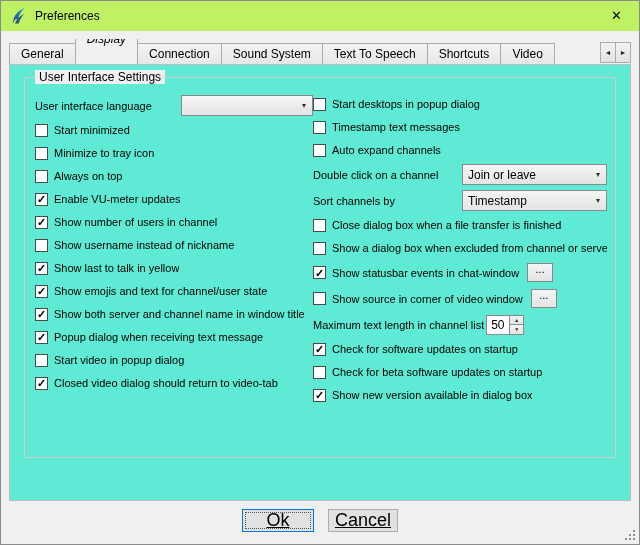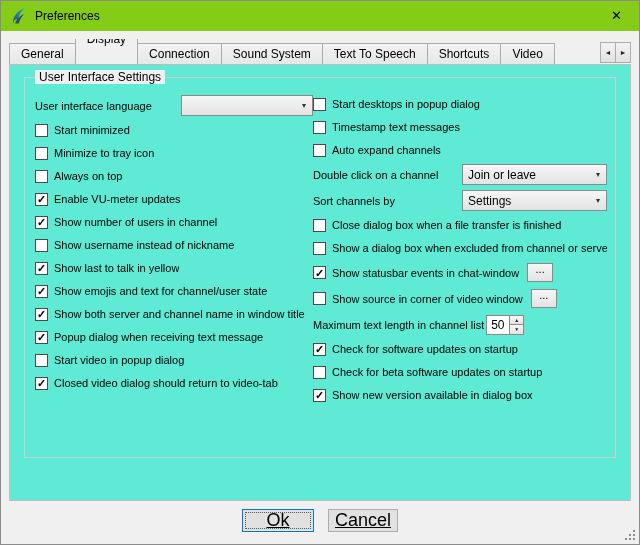--- a/index.html
+++ b/index.html
@@ -1,28 +1,28 @@
 <!DOCTYPE html>
 <html><head>
 <meta charset="utf-8">
 <style>
   * { margin:0; padding:0; box-sizing:border-box; }
   html,body { width:640px; height:545px; background:#ffffff; font-family:"Liberation Sans", sans-serif; }
   .window { width:640px; height:545px; border:1px solid #8b8b8b; background:#f0f0f0; position:relative; overflow:hidden; }
 
   
-  .titlebar { height:30px; background:#84cc16; display:flex; align-items:center; position:relative; }
+  .titlebar { height:30px; background:#bef264; display:flex; align-items:center; position:relative; }
   .app-icon { width:18px; height:18px; margin-left:8px; flex:none; }
   .title-text { font-size:12px; color:#000; margin-left:8px; }
   .close-btn { position:absolute; right:0; top:0; width:45px; height:29px; display:flex; align-items:center; justify-content:center; font-size:13px; color:#000; cursor:default; }
 
   
   .tabbar { display:flex; align-items:flex-end; margin:8px 8px 0 8px; height:25px; position:relative; overflow:hidden; z-index:2; }
   .tab { flex:none; height:21px; padding:3px 11px 0 11px; font-size:12px; color:#000; background:linear-gradient(#f3f3f3,#e7e7e7); border:1px solid #acacac; border-bottom:none; margin-right:-1px; white-space:nowrap; }
-  .tab.active { height:39px; padding-top:5px; background:#f0f0f0; border-bottom:1px solid #f0f0f0; margin-bottom:-1px; z-index:3; position:relative; }
+  .tab.active { height:39px; padding-top:5px; background:#f0f0f0; border-bottom:1px solid #f0f0f0; margin-bottom:-1px; z-index:3; position:relative;font-style:italic; }
   .tab-scrollers { position:absolute; right:0; bottom:1px; display:flex; z-index:5; }
   .tab-scroll-btn { width:16px; height:21px; border:1px solid #acacac; background:linear-gradient(#f3f3f3,#e2e2e2); display:flex; align-items:center; justify-content:center; font-size:7px; color:#222; margin-left:-1px; }
 
   
   .pane { margin:0 8px; height:437px; border:1px solid #bdbdbd; background:#5eead4; position:relative; z-index:1; }
 
   
   .group { position:absolute; left:14px; right:14px; top:12px; bottom:42px; border:1px solid #cdcdcd; }
   .group-title { position:absolute; top:-8px; left:10px; background:#f0f0f0; padding:0 4px; font-size:12px; color:#000; white-space:nowrap; }
   .cols { display:flex; padding:17px 8px 0 10px; }
@@ -183,21 +183,21 @@
             <span class="lbl">Double click on a channel</span>
             <div class="combo w-right">
               <span class="combo-value">Join or leave</span>
               <span class="combo-arrow">▾</span>
             </div>
           </div>
 
           <div class="row tall">
             <span class="lbl">Sort channels by</span>
             <div class="combo w-right">
-              <span class="combo-value">Settings</span>
+              <span class="combo-value">Timestamp</span>
               <span class="combo-arrow">▾</span>
             </div>
           </div>
 
           <div class="row">
             <span class="cb"></span>
             <span class="lbl">Close dialog box when a file transfer is finished</span>
           </div>
           <div class="row">
             <span class="cb"></span>

